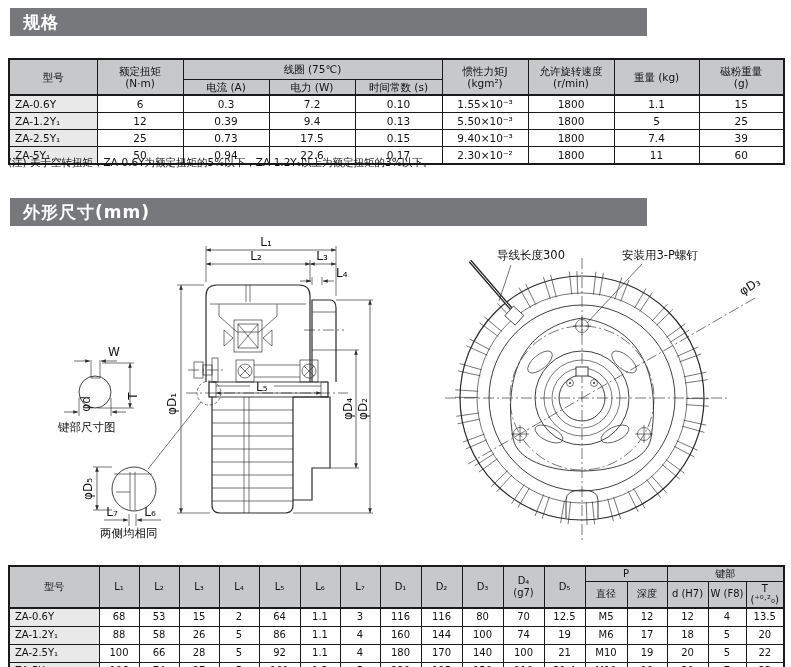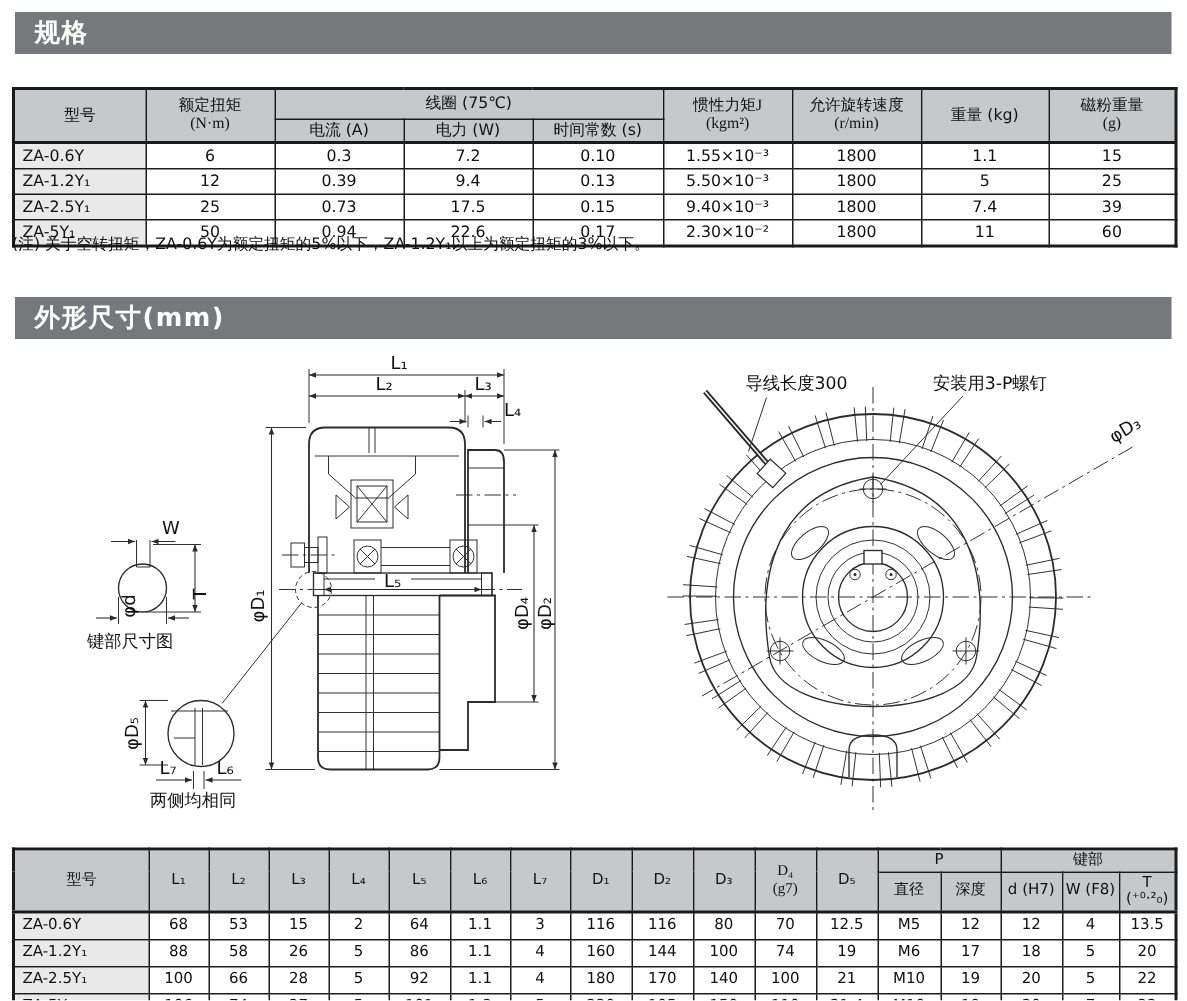--- a/index.html
+++ b/index.html
@@ -1,33 +1,33 @@
 <!DOCTYPE html>
 <html><head>
 <meta charset="utf-8">
 <style>
   html,body{margin:0;padding:0;background:#fff;}
   #page{position:relative;width:791px;height:667px;background:#fff;overflow:hidden;
         font-family:"DejaVu Sans","Liberation Sans",sans-serif;color:#111;}
-  .secbar{position:absolute;left:10px;width:771px;height:28px;background:#77787b;
+  .secbar{position:absolute;left:10px;width:637px;height:28px;background:#77787b;
           color:#fff;font-size:17px;font-weight:bold;line-height:28px;padding-left:13px;
           box-sizing:border-box;letter-spacing:1px;}
   #bar1{top:8px;} #bar2{top:198px;}
   #voltnote{position:absolute;right:10px;top:43px;font-size:10.5px;margin-top:36px;}
   #specnote{position:absolute;left:8px;top:156px;font-size:10.5px;}
   table.t{position:absolute;left:8px;border-collapse:collapse;table-layout:fixed;
           border:2px solid #1a1a1a;font-size:10.5px;}
   #t1{top:58px;width:775px;}
   #t2{top:565px;width:775px;font-size:10px;}
   .t th,.t td{border:1px solid #1a1a1a;text-align:center;vertical-align:middle;
               padding:1px 2px;line-height:1.15;font-weight:normal;overflow:hidden;}
   .t thead th{background:#c7c8ca;}
   .t thead{border-bottom:2px solid #1a1a1a;}
   .t td.m{background:#e9e9ea;text-align:left;padding-left:5px;}
-  .pre{white-space:pre-line;font-family:Liberation Serif, serif;}
+  .pre{white-space:pre-line;}
   #t1 tbody td{height:14px;}
   #t1 thead tr:first-child th{height:17px;}
   #t2 tbody td{height:15px;}
   #drawing{position:absolute;left:0;top:232px;}
   .out{fill:none;stroke:#2b2b2b;stroke-width:1.2px;}
   .med{fill:none;stroke:#2b2b2b;stroke-width:0.9px;}
   .thin{fill:none;stroke:#2b2b2b;stroke-width:0.65px;}
   .dim{fill:none;stroke:#2b2b2b;stroke-width:0.7px;}
   .cl{fill:none;stroke:#2b2b2b;stroke-width:0.65px;stroke-dasharray:11 3 2 3;}
   .dsh{stroke-dasharray:3 2;}

